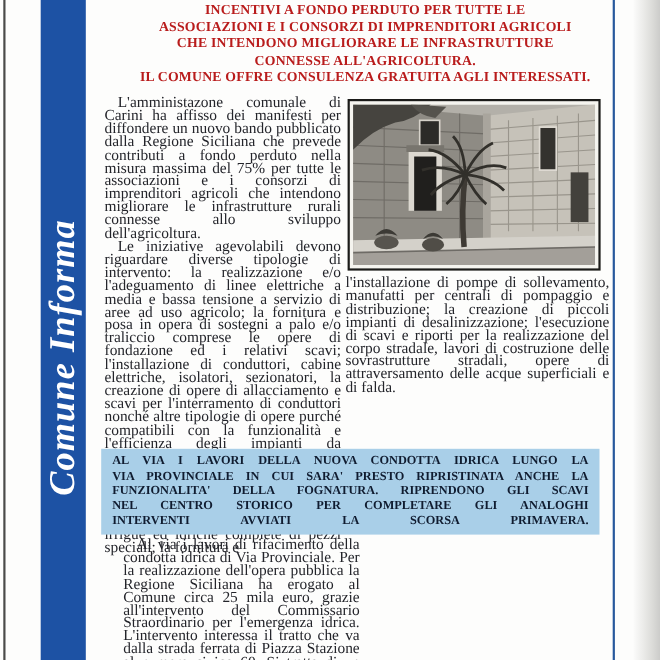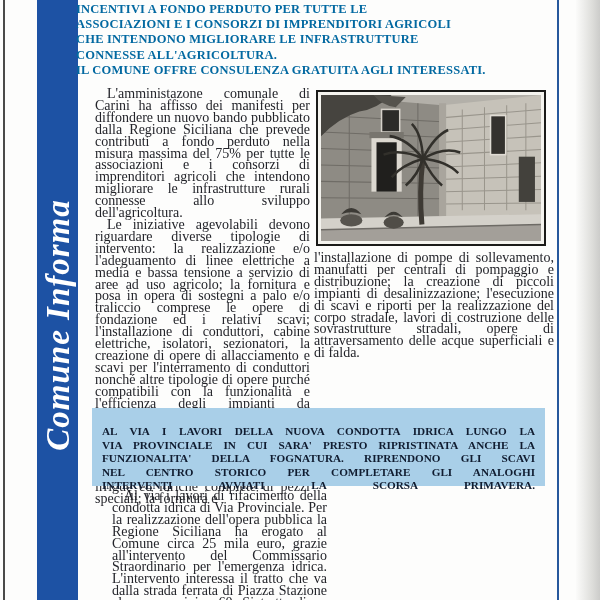--- a/index.html
+++ b/index.html
@@ -11,42 +11,42 @@
   }
   .scan-edge-left{position:absolute;left:3px;top:0;width:2px;height:600px;background:#4b4b49;}
   .masthead-band{position:absolute;left:37px;top:0;width:41px;height:600px;background:#1d52a4;}
   .masthead-label{
     position:absolute;left:58px;top:325px;
     transform:translate(-50%,-50%) rotate(-90deg);
     white-space:nowrap;color:#ffffff;font-style:italic;font-weight:bold;
     font-size:33px;letter-spacing:1px;
   }
   .headline{
-    position:absolute;left:76px;top:2px;width:464px;
-    text-align:left;font-weight:bold;color:#0369a1;
+    position:absolute;left:100px;top:2px;width:464px;
+    text-align:center;font-weight:bold;color:#b91c1c;
     font-size:12.5px;line-height:15.2px;letter-spacing:0.2px;
     white-space:pre-line;
   }
   .col{position:absolute;font-size:14px;line-height:11.9px;text-align:justify;}
   .col p{margin:0;}
   .col p.indent{text-indent:12px;}
   .col-a-left{left:95px;top:88px;width:215px;}
   .col-a-right{left:314px;top:88px;width:240px;}
   .col-b-left{left:95px;top:490px;width:215px;margin-left:17px;}
   .col-b-right{left:314px;top:490px;width:240px;}
   .photo-frame{
     box-sizing:border-box;width:230px;height:156px;
     border:2px solid #1b1b19;background:#f5f4ef;padding:3px;
     margin:2px 0 6px 2px;
   }
   .photo-frame svg{display:block;width:100%;height:100%;}
   .highlight-banner{
     box-sizing:border-box;
     position:absolute;left:92px;top:408px;width:453px;height:78px;
-    background:#a9cfe8;padding:17px 10px;
+    background:#a9cfe8;padding:5px 10px;
     font-weight:bold;color:#101c30;
     font-size:11.2px;line-height:13.6px;
     white-space:pre-line;text-align:justify;text-align-last:justify;
   }
   .rule-right{position:absolute;left:557px;top:0;width:2px;height:600px;background:#27589c;}
   .scan-edge-right{
     position:absolute;left:576px;top:0;width:24px;height:600px;
     background:linear-gradient(90deg,#fbfbfa 0%,#ececea 35%,#dcdcd9 70%,#cccccA 100%);
   }
 </style>

